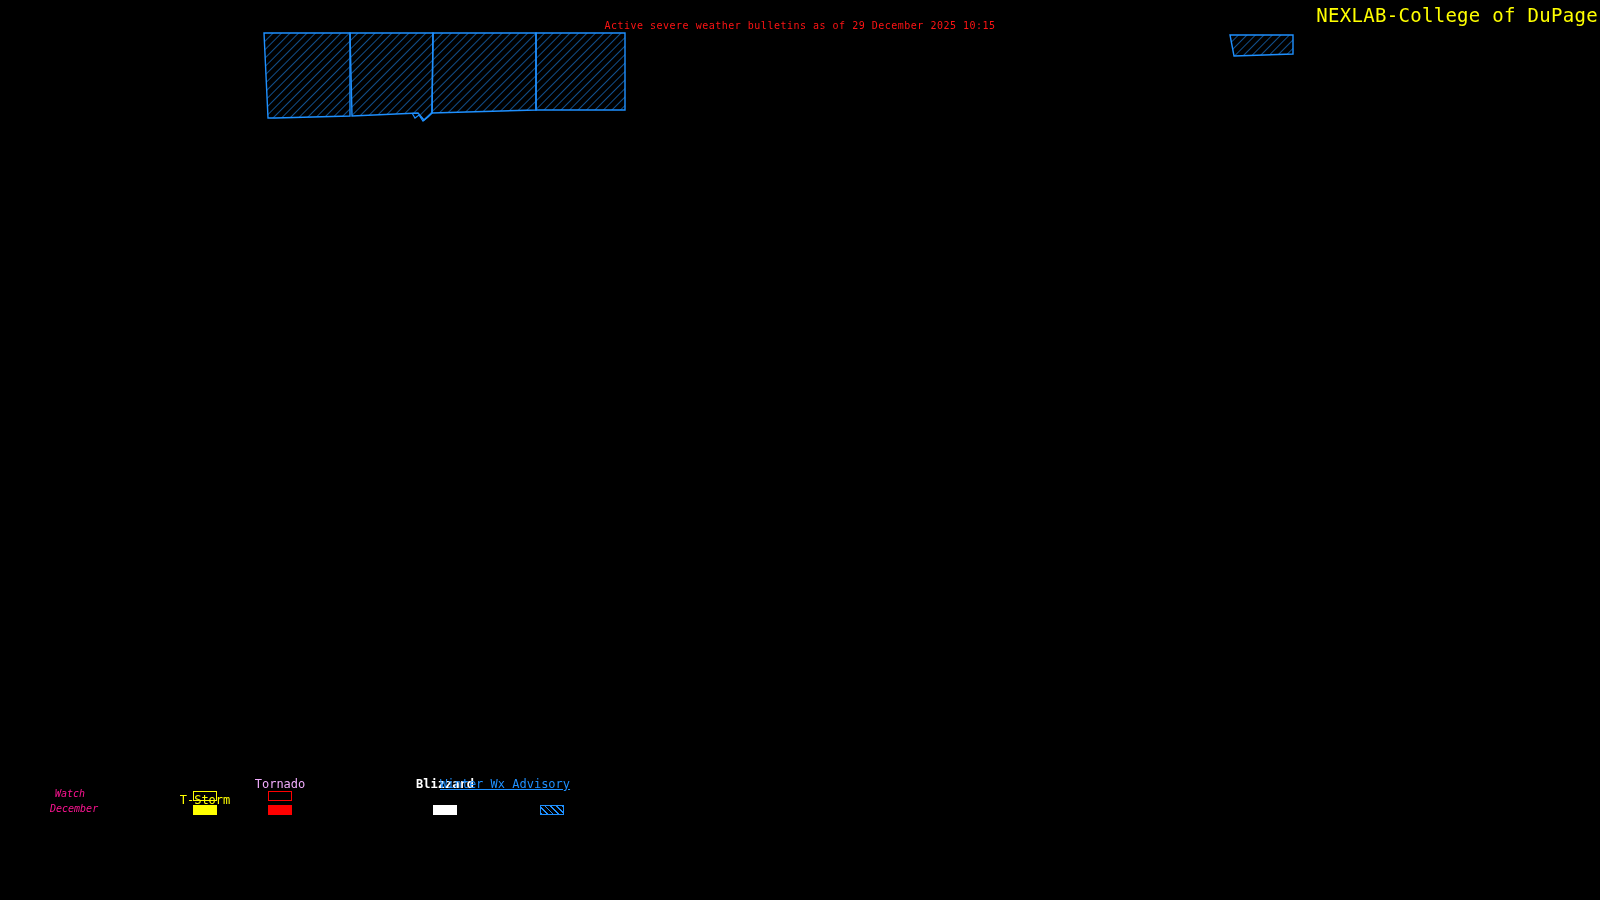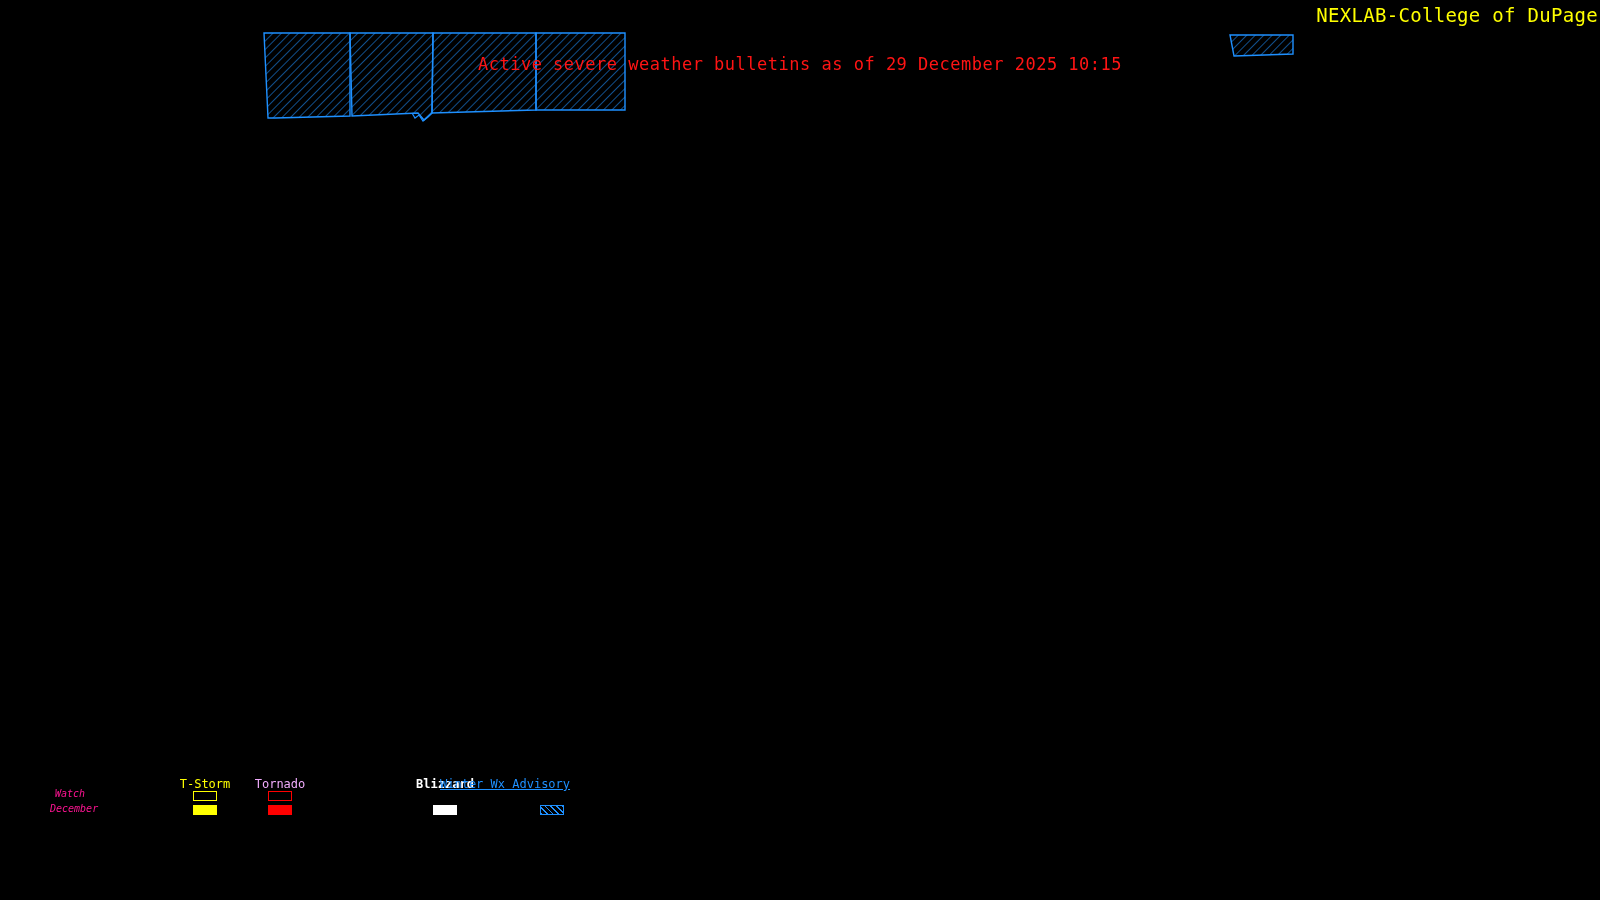--- a/index.html
+++ b/index.html
@@ -21,25 +21,24 @@
     width: 1600px;
     height: 900px;
     background: #000000;
   }
   #title-banner {
     position: absolute;
     left: 0;
     top: 20px;
     width: 1600px;
     text-align: center;
-    font-size: 17px;
+    font-size: 10px;
     letter-spacing: 0.5px;
     color: #ff1414;
     white-space: pre;
-    margin-top: 34px;
   }
   #brand-label {
     position: absolute;
     right: 2px;
     top: 4px;
     font-size: 19px;
     color: #ffff00;
     white-space: pre;
     letter-spacing: 0.3px;
   }
@@ -106,21 +105,21 @@
   .sw-wstorm-watch { border: 1px solid #dd55dd; background: transparent; }
   .sw-wstorm-warn  { background: #dd44dd; border: 1px solid #dd44dd; }
   .sw-blizz-warn   { background: #ffffff; border: 1px solid #ffffff; }
   .sw-advis        { border: 1px solid #1e90ff; background:
       repeating-linear-gradient(45deg, #1e90ff 0 1px, transparent 1px 4px); }
   .sw-flood-watch  { border: 1px solid #00aa00;
       background: repeating-linear-gradient(45deg, #00cc00 0 1px, transparent 1px 4px); }
   .sw-flood-warn   { border: 1px solid #00cc00;
       background: repeating-linear-gradient(45deg, #00dd00 0 1px, transparent 1px 4px); }
 
-  .title-yellow { color: #ffff00; }
+  .title-yellow { color: #ffff00; margin-top: 16px; }
   .title-red    { color: #f0abfc; }
   .title-magenta{ color: #dd66dd; }
   .title-white  { color: #ffffff; font-weight: bold; }
   .title-blue   { color: #1e90ff; }
   .title-green  { color: #00dd00; }
 </style>
 </head>
 <body>
 
 <div class="map-canvas">

